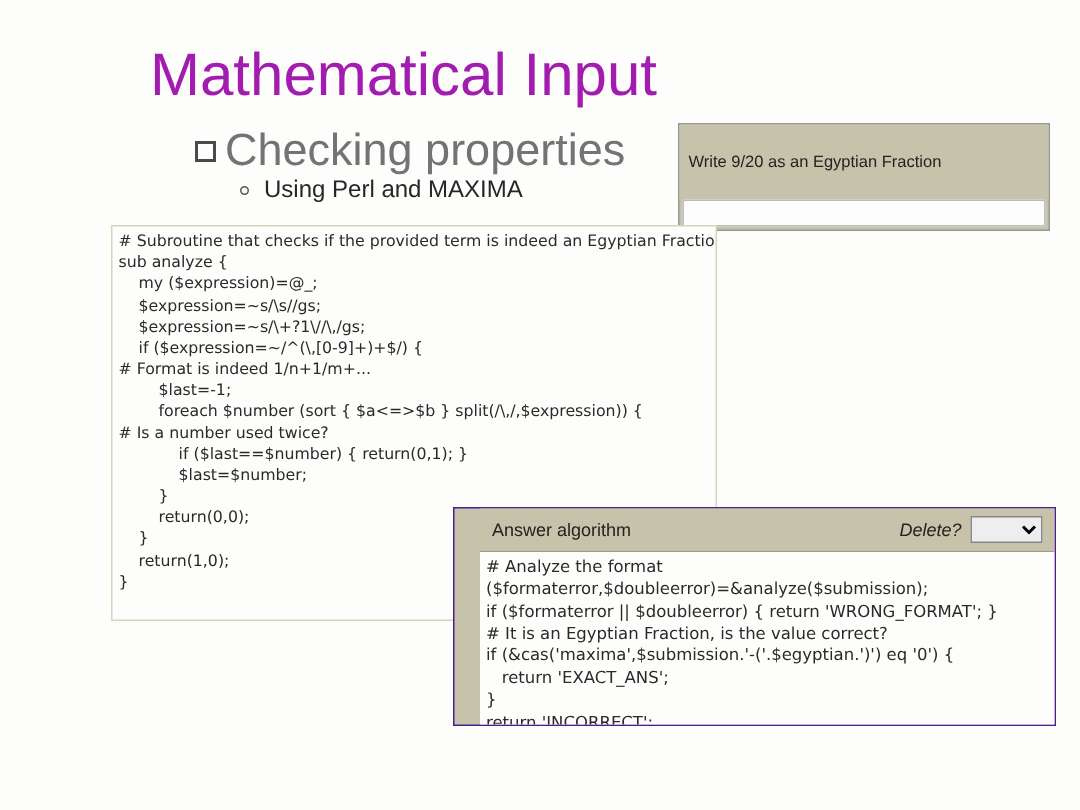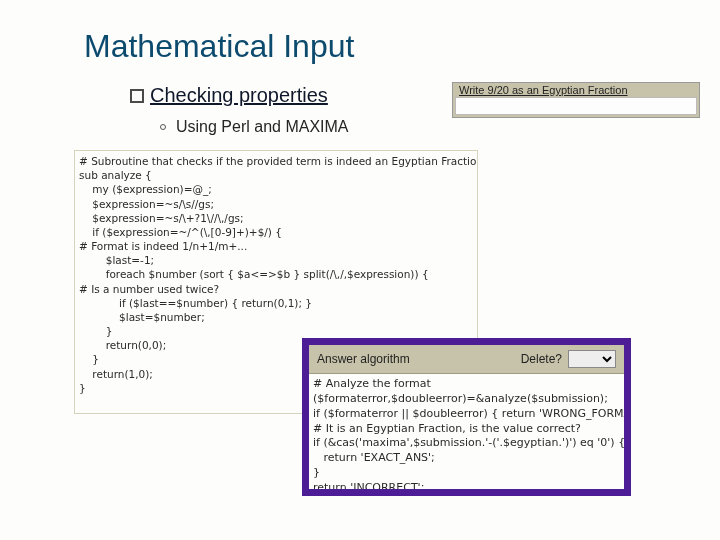--- a/index.html
+++ b/index.html
@@ -11,46 +11,45 @@
     position: relative;
     overflow: hidden;
   }
   .slide {
     width: 720px;
     height: 540px;
     background: #fdfdfb;
     position: relative;
   }
   .title {
-    font-size: 32px;
+    font-size: 40px;
     font-weight: normal;
-    color: #0c4a6e;
+    color: #a21caf;
     position: absolute;
-    left: 84px;
+    left: 100px;
     top: 28px;
     font-family: Arial, sans-serif;
   }
   .subtitle-row {
     position: absolute;
     left: 130px;
     top: 84px;
     display: flex;
     align-items: center;
   }
   .bullet-sq {
     width: 14px;
     height: 14px;
     border: 2px solid #4a4a4a;
     margin-right: 6px;
     display: inline-block;
   }
   .subtitle {
-    font-size: 20px;
-    color: #0f172a;
-    text-decoration: underline;
+    font-size: 30px;
+    color: #737373;
   }
   .subline-row {
     position: absolute;
     left: 160px;
     top: 118px;
     display: flex;
     align-items: center;
   }
   .small-circ {
     width: 6px;
@@ -67,23 +66,22 @@
     position: absolute;
     right: 20px;
     top: 82px;
     width: 248px;
     background: #c7c3aa;
     border: 1px solid #999;
     font-size: 11px;
     color: #222;
   }
   .ui-box-top .hdr {
-    padding: 1px 6px;
+    padding: 19px 6px;
     background: #c7c3aa;
-    text-decoration: underline;
   }
   .ui-box-top .input-area {
     background: #fdfdfd;
     height: 18px;
     margin: 0 2px 2px 2px;
     border: 1px solid #bbb;
   }
   .code-box1 {
     position: absolute;
     left: 74px;
@@ -97,35 +95,36 @@
     line-height: 1.35;
     color: #2a2a2a;
     padding: 3px 4px;
     white-space: pre;
     overflow: hidden;
   }
   .ui-box-bottom {
     position: absolute;
     left: 302px;
     top: 338px;
-    width: 329px;
+    width: 402px;
     background: #c7c3aa;
-    border: 7px solid #4c1d95;
+    border: 1px solid #4c1d95;
     font-size: 12px;
     color: #222;
+    padding-left: 17px;
   }
   .ui-box-bottom .topbar {
     display: flex;
     align-items: center;
     padding: 6px 8px;
     background: #c7c3aa;
     height: 28px;
   }
   .ui-box-bottom .lbl1 { flex: 1; }
-  .ui-box-bottom .lbl2 { margin-right: 6px; }
+  .ui-box-bottom .lbl2 { margin-right: 6px; font-style: italic; }
   .ui-box-bottom select {
     font-size: 11px;
     height: 18px;
     width: 48px;
     background: #eee;
     border: 1px solid #888;
   }
   .code-box2 {
     background: #fdfdfb;
     border-top: 1px solid #a09c84;

